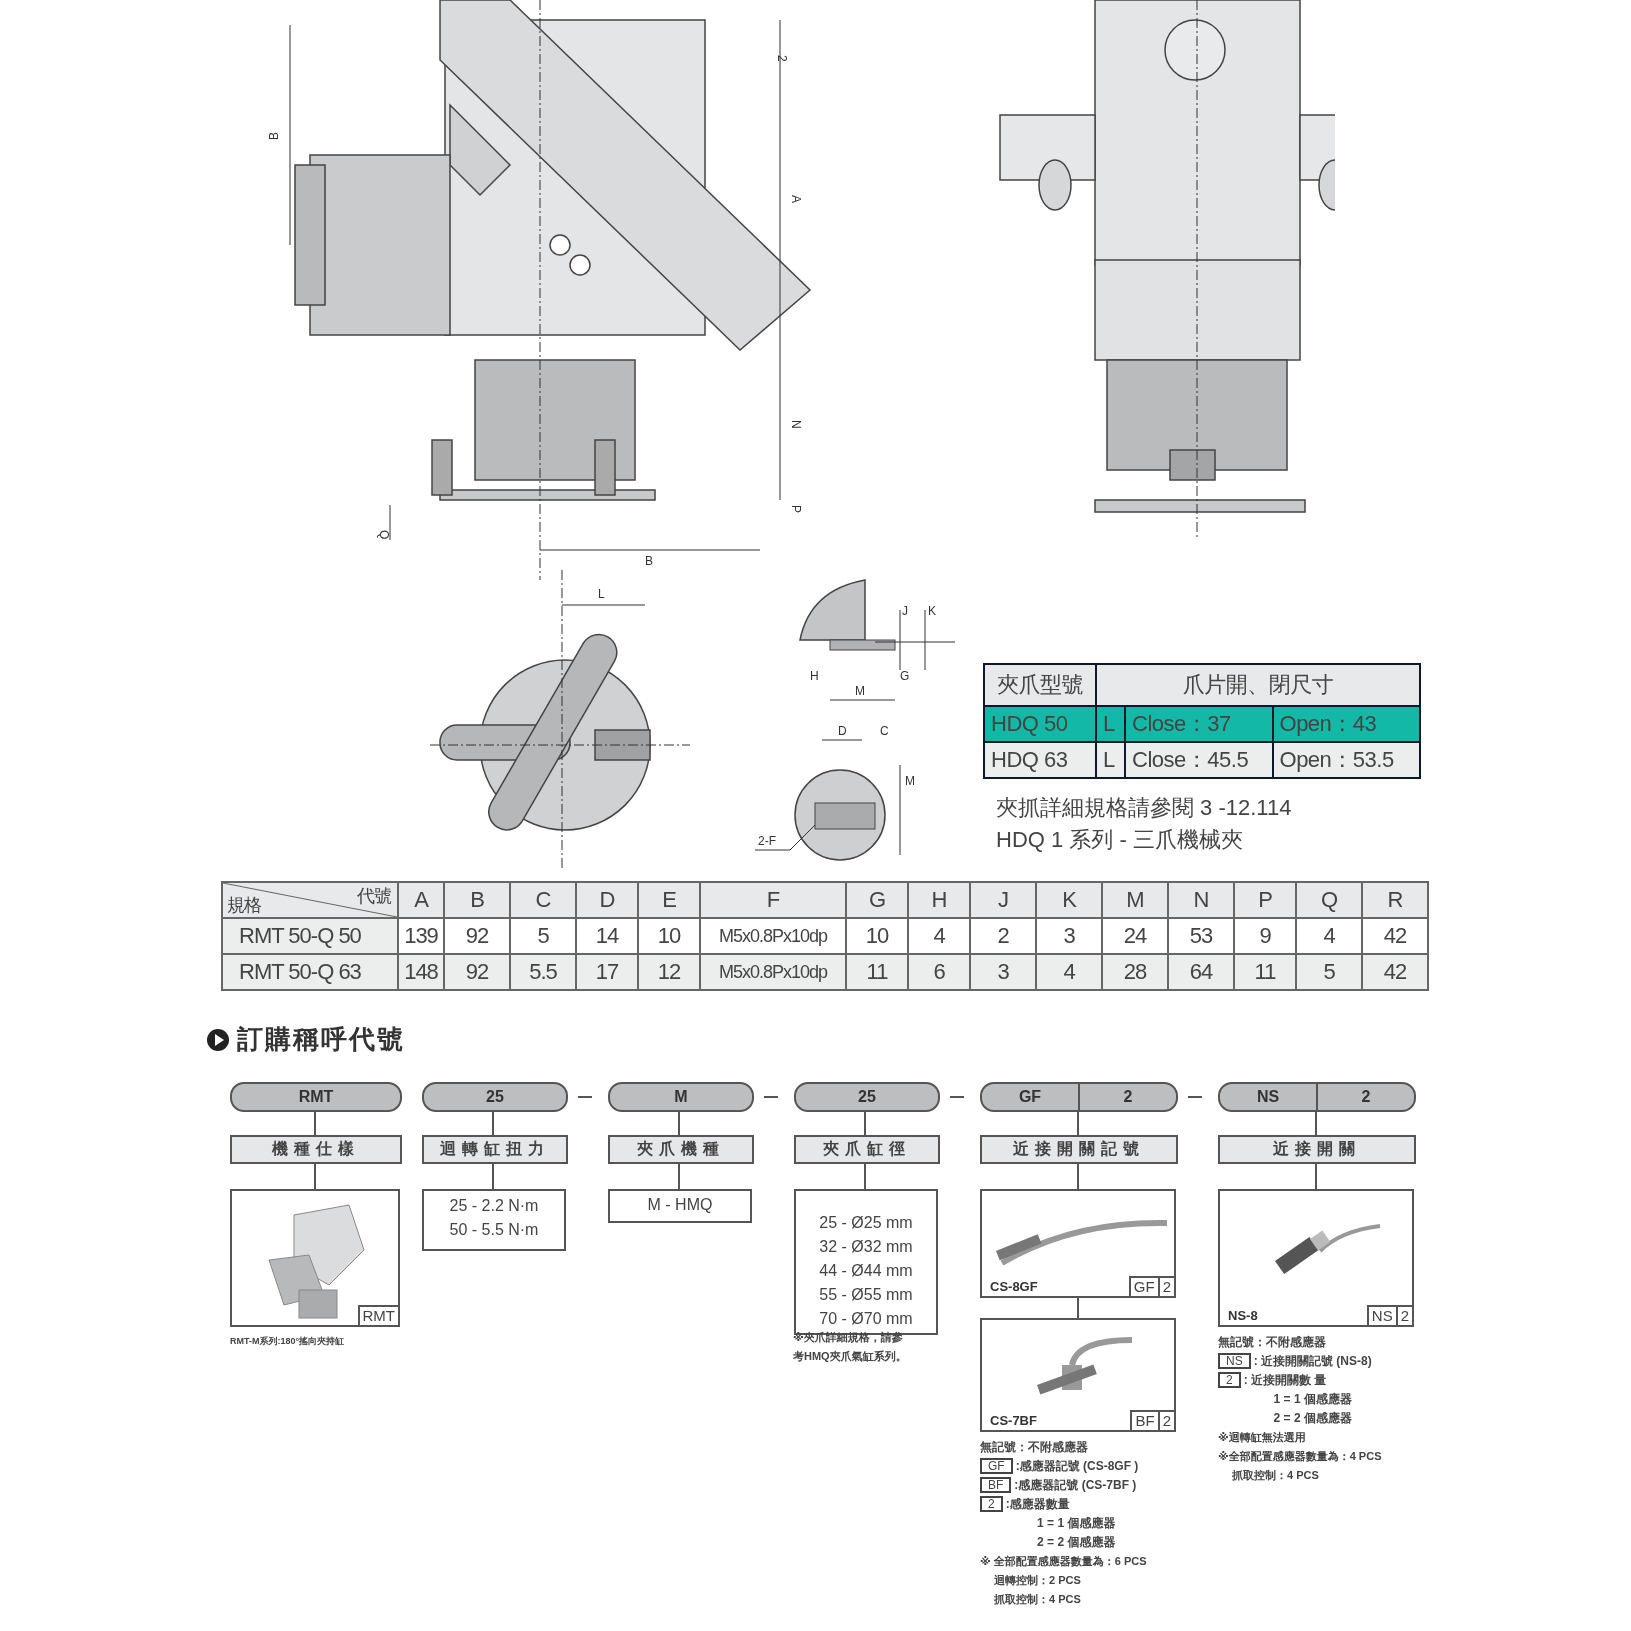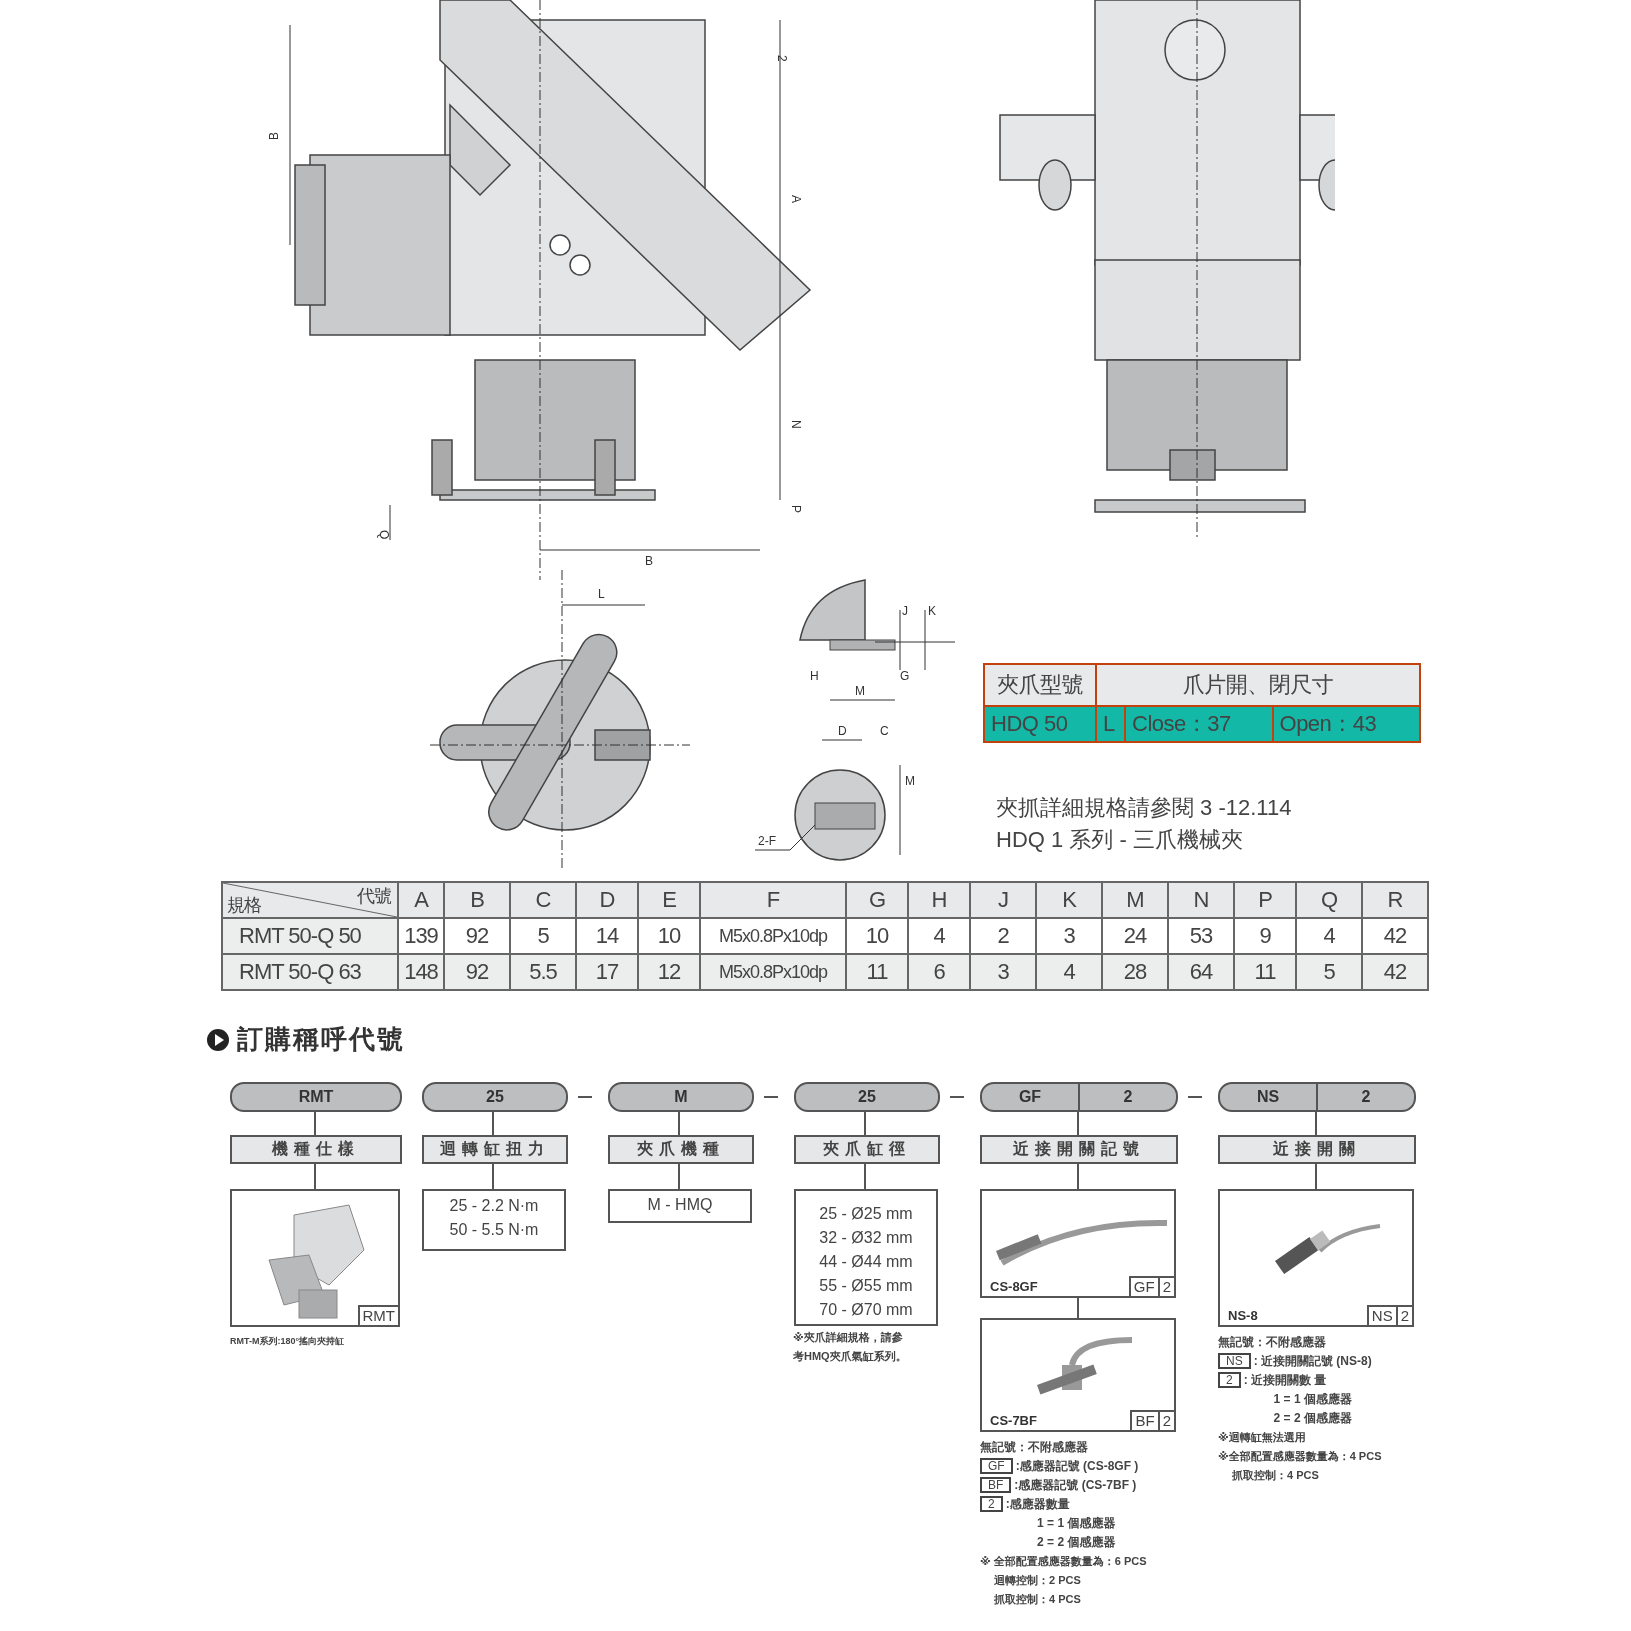--- a/index.html
+++ b/index.html
@@ -10,21 +10,21 @@
   .spec td,.spec th{border:2px solid #666;height:34px;text-align:center;font-weight:normal;padding:0;letter-spacing:-1px;}
   .spec thead th{background:#e8e9ea;}
   .spec tbody tr:nth-child(1) td{background:#fff;}
   .spec tbody tr:nth-child(2) td{background:#eceded;}
   .spec td.name{text-align:left;padding-left:16px;background:#eceded!important;}
   .spec td.f{font-size:18px;}
   .corner{position:relative;width:174px;height:34px;background:linear-gradient(to top right,#e8e9ea calc(50% - 1px),#666 50%,#e8e9ea calc(50% + 1px));}
   .corner .a{position:absolute;right:6px;top:1px;font-size:18px;}
   .corner .b{position:absolute;left:4px;bottom:0;font-size:18px;}
   .hdq{position:absolute;left:983px;top:663px;border-collapse:collapse;font-size:22px;color:#444;}
-  .hdq td{border:2px solid #c2410c;height:34px;padding:0 6px;letter-spacing:-0.5px;}
+  .hdq td{border:2px solid #0f172a;height:34px;padding:0 6px;letter-spacing:-0.5px;}
   .hdq tr.h td{background:#e8e9ea;text-align:center;height:40px;}
   .hdq tr.r1 td{background:#14b8a6;}
   .hdq tr.r2 td{background:#eceded;}
   .note{position:absolute;left:996px;font-size:22px;color:#444;}
   .section-title{position:absolute;left:207px;top:1022px;font-size:26px;font-weight:bold;color:#333;letter-spacing:2px;display:flex;align-items:center;}
   .section-title .ic{width:22px;height:22px;border-radius:50%;background:#222;margin-right:8px;position:relative;}
   .section-title .ic:after{content:"";position:absolute;left:8px;top:5px;border-left:9px solid #fff;border-top:6px solid transparent;border-bottom:6px solid transparent;}
   .pill{position:absolute;height:26px;border:2px solid #555;border-radius:14px;background:#bdbebf;display:flex;font-weight:bold;font-size:16px;color:#333;}
   .pill span{flex:1;display:flex;align-items:center;justify-content:center;}
   .pill span+span{border-left:2px solid #555;}
@@ -147,20 +147,26 @@
   <tbody>
       <tr class="h">
     <td style="width:98px">夾爪型號</td>
     <td colspan="3" style="width:310px">爪片開、閉尺寸</td>
   </tr>
   <tr class="r1">
     <td>HDQ 50</td>
     <td style="width:14px">L</td>
     <td style="width:128px">Close：37</td>
     <td style="width:128px">Open：43</td>
+  </tr>
+  <tr class="r2">
+    <td>HDQ 63</td>
+    <td>L</td>
+    <td>Close：45.5</td>
+    <td>Open：53.5</td>
   </tr>
 </tbody>
   </table>
 <div class="note" style="top:793px">夾抓詳細規格請參閱 3 -12.114</div>
 <div class="note" style="top:825px">HDQ 1 系列 - 三爪機械夾</div>
 
 <table class="spec">
   <thead>
     <tr>
       <th style="width:174px">
@@ -291,21 +297,21 @@
 
 <div class="box" style="left:422px;top:1189px;width:140px;height:55px;padding-top:3px">
   <div class="line">25 - 2.2 N·m</div>
   <div class="line">50 - 5.5 N·m</div>
 </div>
 
 <div class="box" style="left:608px;top:1189px;width:140px;height:28px;padding-top:2px">
   <div class="line">M - HMQ</div>
 </div>
 
-<div class="box" style="left:794px;top:1189px;width:140px;height:122px;padding-top:11px">
+<div class="box" style="left:794px;top:1189px;width:140px;height:122px;padding-top:20px">
   <div class="line">25 - Ø25 mm</div>
   <div class="line">32 - Ø32 mm</div>
   <div class="line">44 - Ø44 mm</div>
   <div class="line">55 - Ø55 mm</div>
   <div class="line">70 - Ø70 mm</div>
 </div>
 <div class="small" style="left:793px;top:1328px;font-size:11px">
   <div>※夾爪詳細規格，請參</div>
   <div>考HMQ夾爪氣缸系列。</div>
 </div>

